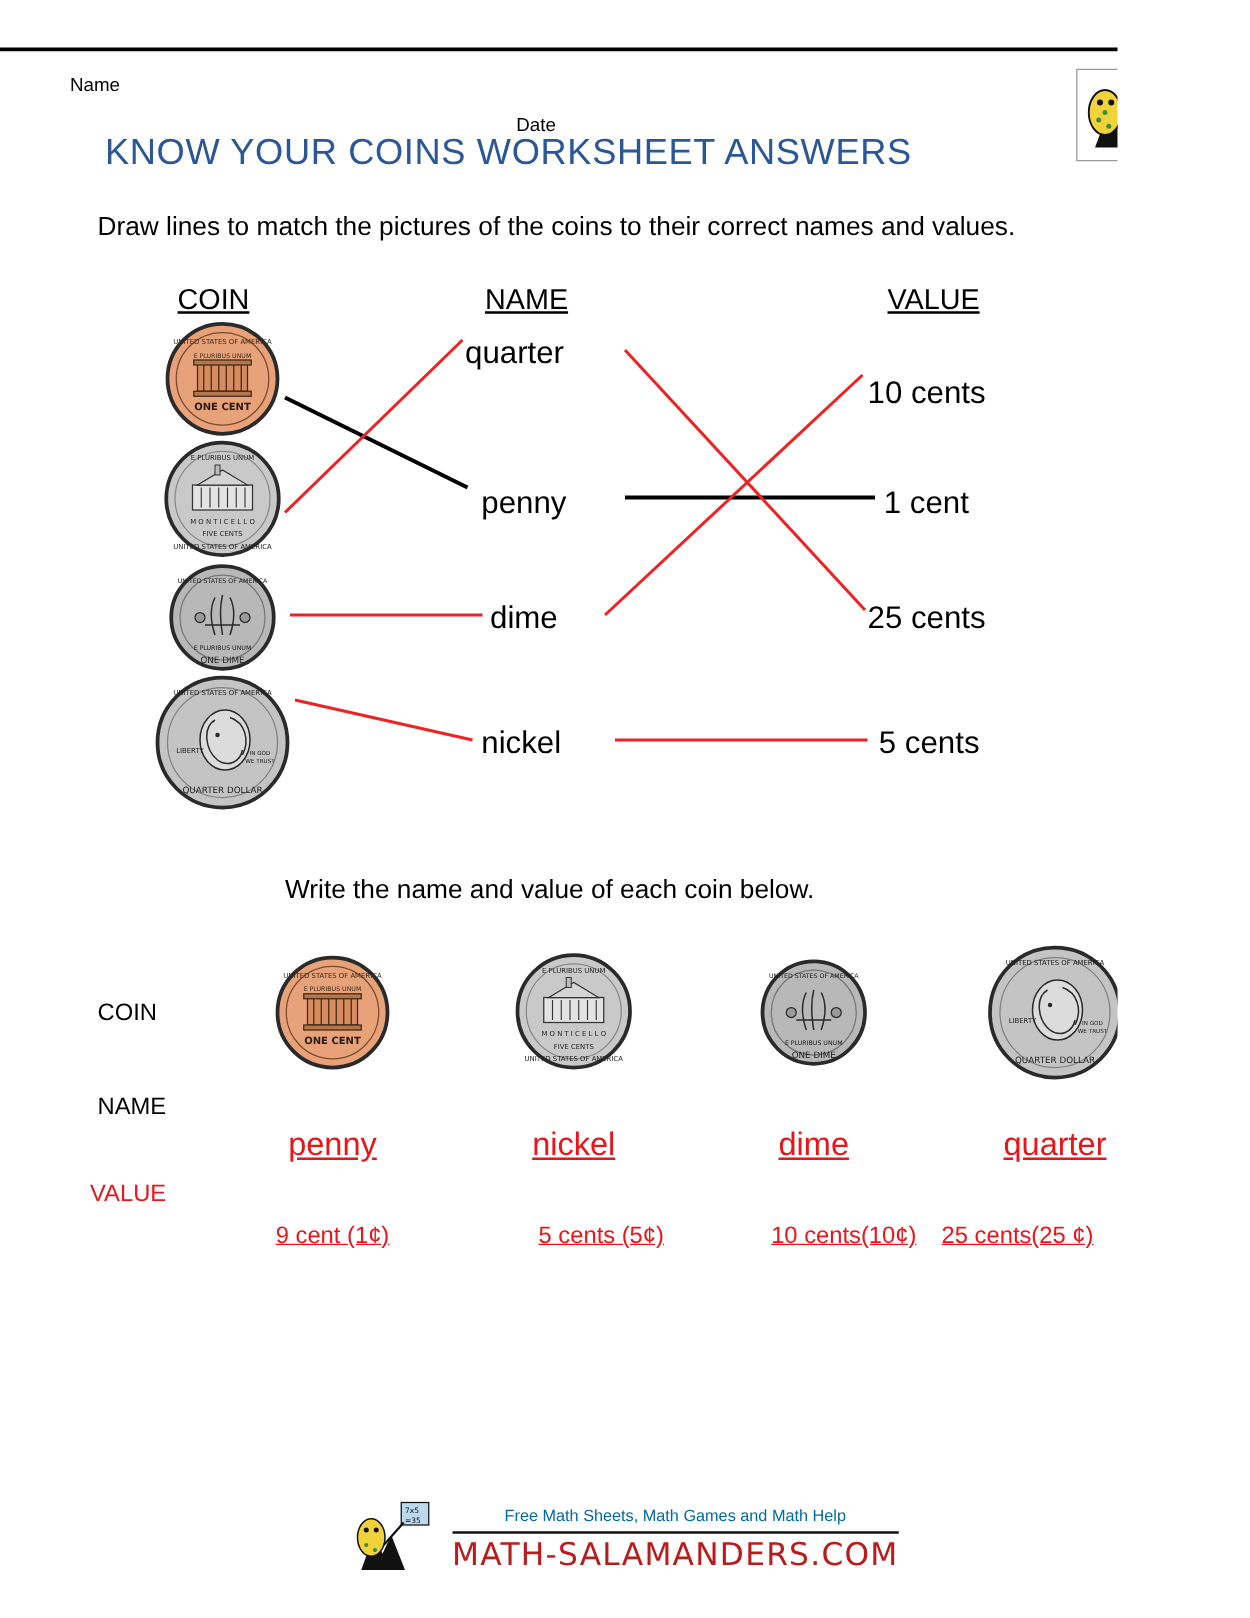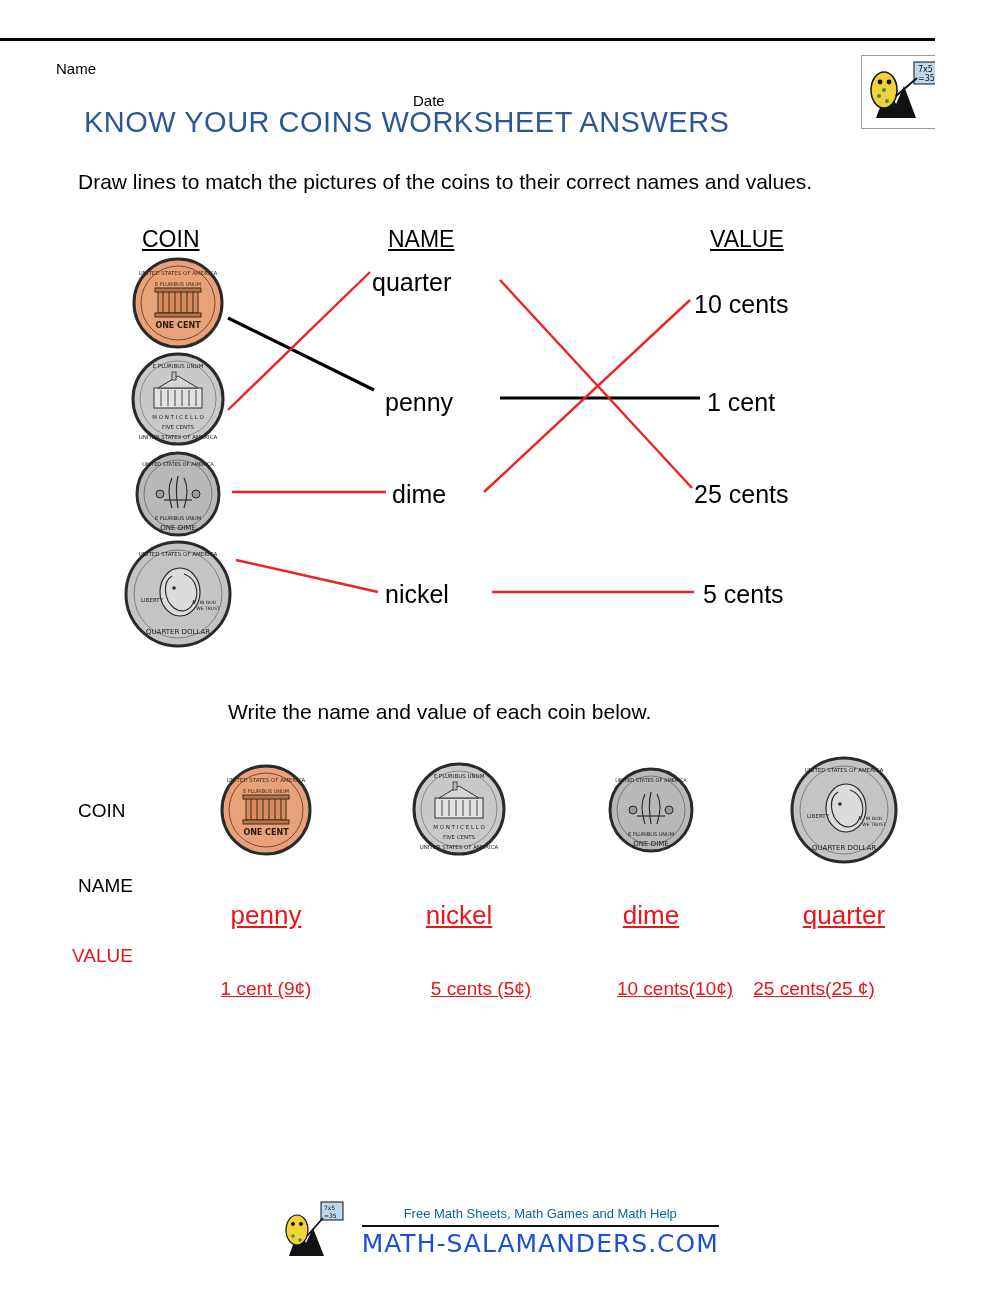--- a/index.html
+++ b/index.html
@@ -10,21 +10,20 @@
   body {
     font-family: "Liberation Sans", sans-serif;
     color: #000;
   }
   .page {
     position: relative;
     width: 894px;
     height: 1294px;
     overflow: hidden;
     background: #fff;
-    padding-left: 41px;
   }
   .top-rule {
     position: absolute;
     left: 0;
     top: 38px;
     width: 1000px;
     height: 3px;
     background: #000;
   }
   .label-name {
@@ -119,21 +118,21 @@
     width: 1000px;
     text-align: center;
   }
   .footer-text {
     font-size: 13px;
     color: #0369a1;
   }
   .footer-brand {
     font-size: 25px;
     letter-spacing: 1px;
-    color: #1d4ed8;
+    color: #b91c1c;
     font-family: "DejaVu Sans", sans-serif;
   }
   svg.lines {
     position: absolute;
     left: 0;
     top: 0;
     width: 1000px;
     height: 1294px;
     pointer-events: none;
   }
@@ -271,21 +270,21 @@
       <text x="86" y="66" text-anchor="middle" font-family="DejaVu Sans, sans-serif" font-size="4.5" fill="#1a1a1a">IN GOD</text>
       <text x="86" y="72" text-anchor="middle" font-family="DejaVu Sans, sans-serif" font-size="4.5" fill="#1a1a1a">WE TRUST</text>
     </svg>
   </div>
 
   <div class="match-name" style="left:372px; top:268px;">quarter</div>
   <div class="match-name" style="left:385px; top:388px;">penny</div>
   <div class="match-name" style="left:392px; top:480px;">dime</div>
   <div class="match-name" style="left:385px; top:580px;">nickel</div>
 
-  <div class="match-value" style="left:694px; top:290px;">10 cents</div>
+  <div class="match-value" style="left:694px; top:300px;">10 cents</div>
   <div class="match-value" style="left:707px; top:388px;">1 cent</div>
   <div class="match-value" style="left:694px; top:480px;">25 cents</div>
   <div class="match-value" style="left:703px; top:580px;">5 cents</div>
 
   <div class="instructions-2">Write the name and value of each coin below.</div>
 
   <div class="row-label label-coin2">COIN</div>
   <div class="row-label label-name2">NAME</div>
   <div class="row-label label-value2">VALUE</div>
 
@@ -364,21 +363,21 @@
       <text x="86" y="66" text-anchor="middle" font-family="DejaVu Sans, sans-serif" font-size="4.5" fill="#1a1a1a">IN GOD</text>
       <text x="86" y="72" text-anchor="middle" font-family="DejaVu Sans, sans-serif" font-size="4.5" fill="#1a1a1a">WE TRUST</text>
     </svg>
   </div>
 
   <div class="ans-name" style="left:186px; top:900px; width:160px;">penny</div>
   <div class="ans-name" style="left:379px; top:900px; width:160px;">nickel</div>
   <div class="ans-name" style="left:571px; top:900px; width:160px;">dime</div>
   <div class="ans-name" style="left:764px; top:900px; width:160px;">quarter</div>
 
-  <div class="ans-value" style="left:186px; top:978px; width:160px;">1 cent (9¢)</div>
+  <div class="ans-value" style="left:186px; top:978px; width:160px;">9 cent (1¢)</div>
   <div class="ans-value" style="left:401px; top:978px; width:160px;">5 cents (5¢)</div>
   <div class="ans-value" style="left:592px; top:978px; width:166px;">10 cents(10¢)</div>
   <div class="ans-value" style="left:728px; top:978px; width:172px;">25 cents(25 ¢)</div>
 
   <div class="footer">
     <svg width="70" height="62" viewBox="0 0 70 62" style="vertical-align:middle; margin-right:6px;">
       <rect x="40" y="2" width="22" height="18" fill="#bcd9ef" stroke="#111" stroke-width="1"></rect>
       <text x="43" y="10" font-family="DejaVu Sans, sans-serif" font-size="6" fill="#111">7x5</text>
       <text x="43" y="18" font-family="DejaVu Sans, sans-serif" font-size="6" fill="#111">=35</text>
       <path d="M8 56 L18 28 L25 43 L32 28 L43 56 Z" fill="#111"></path>

